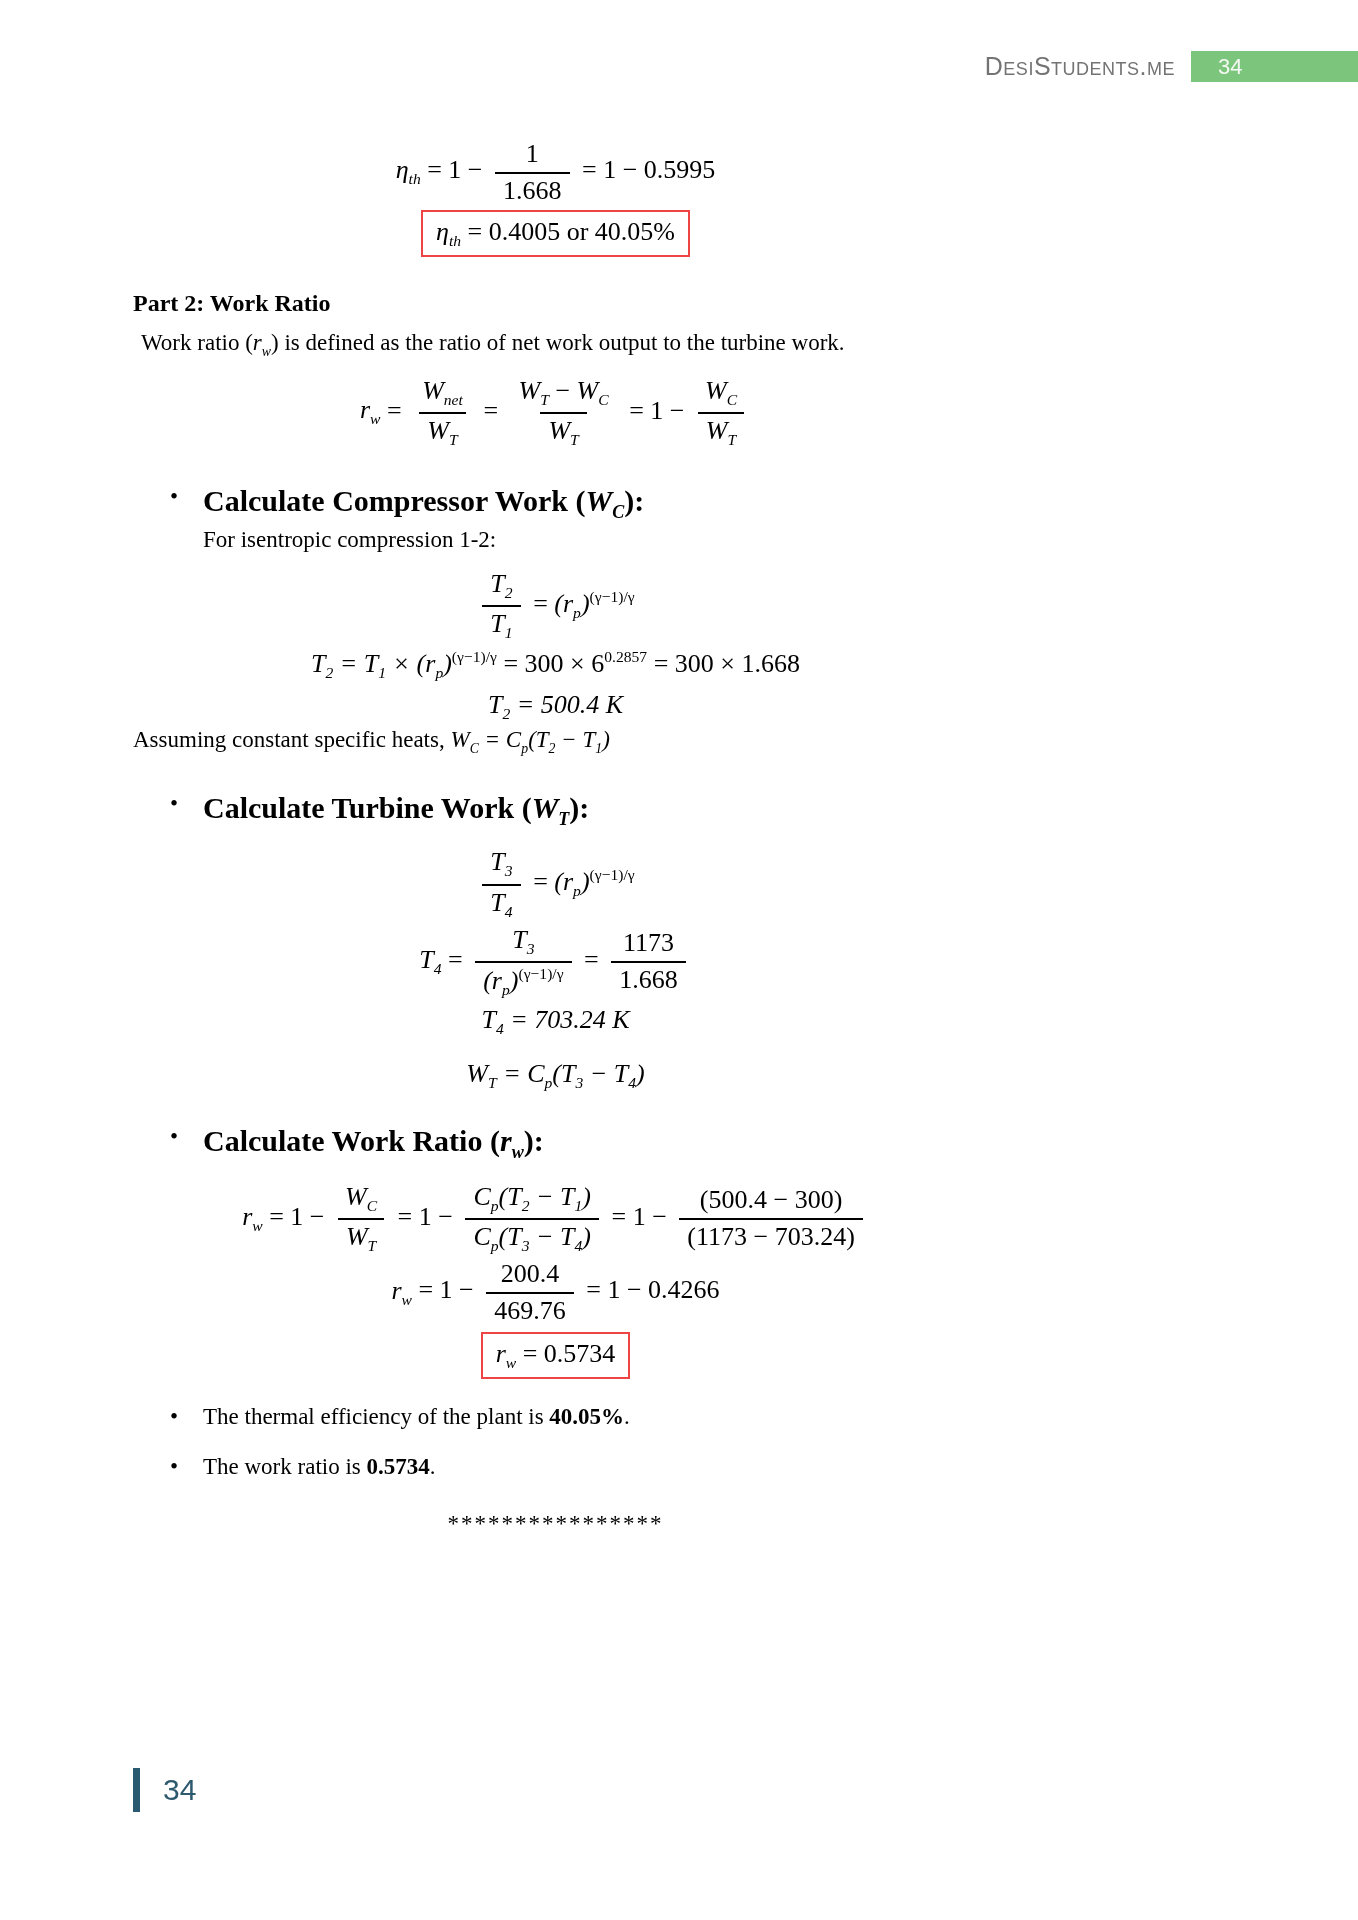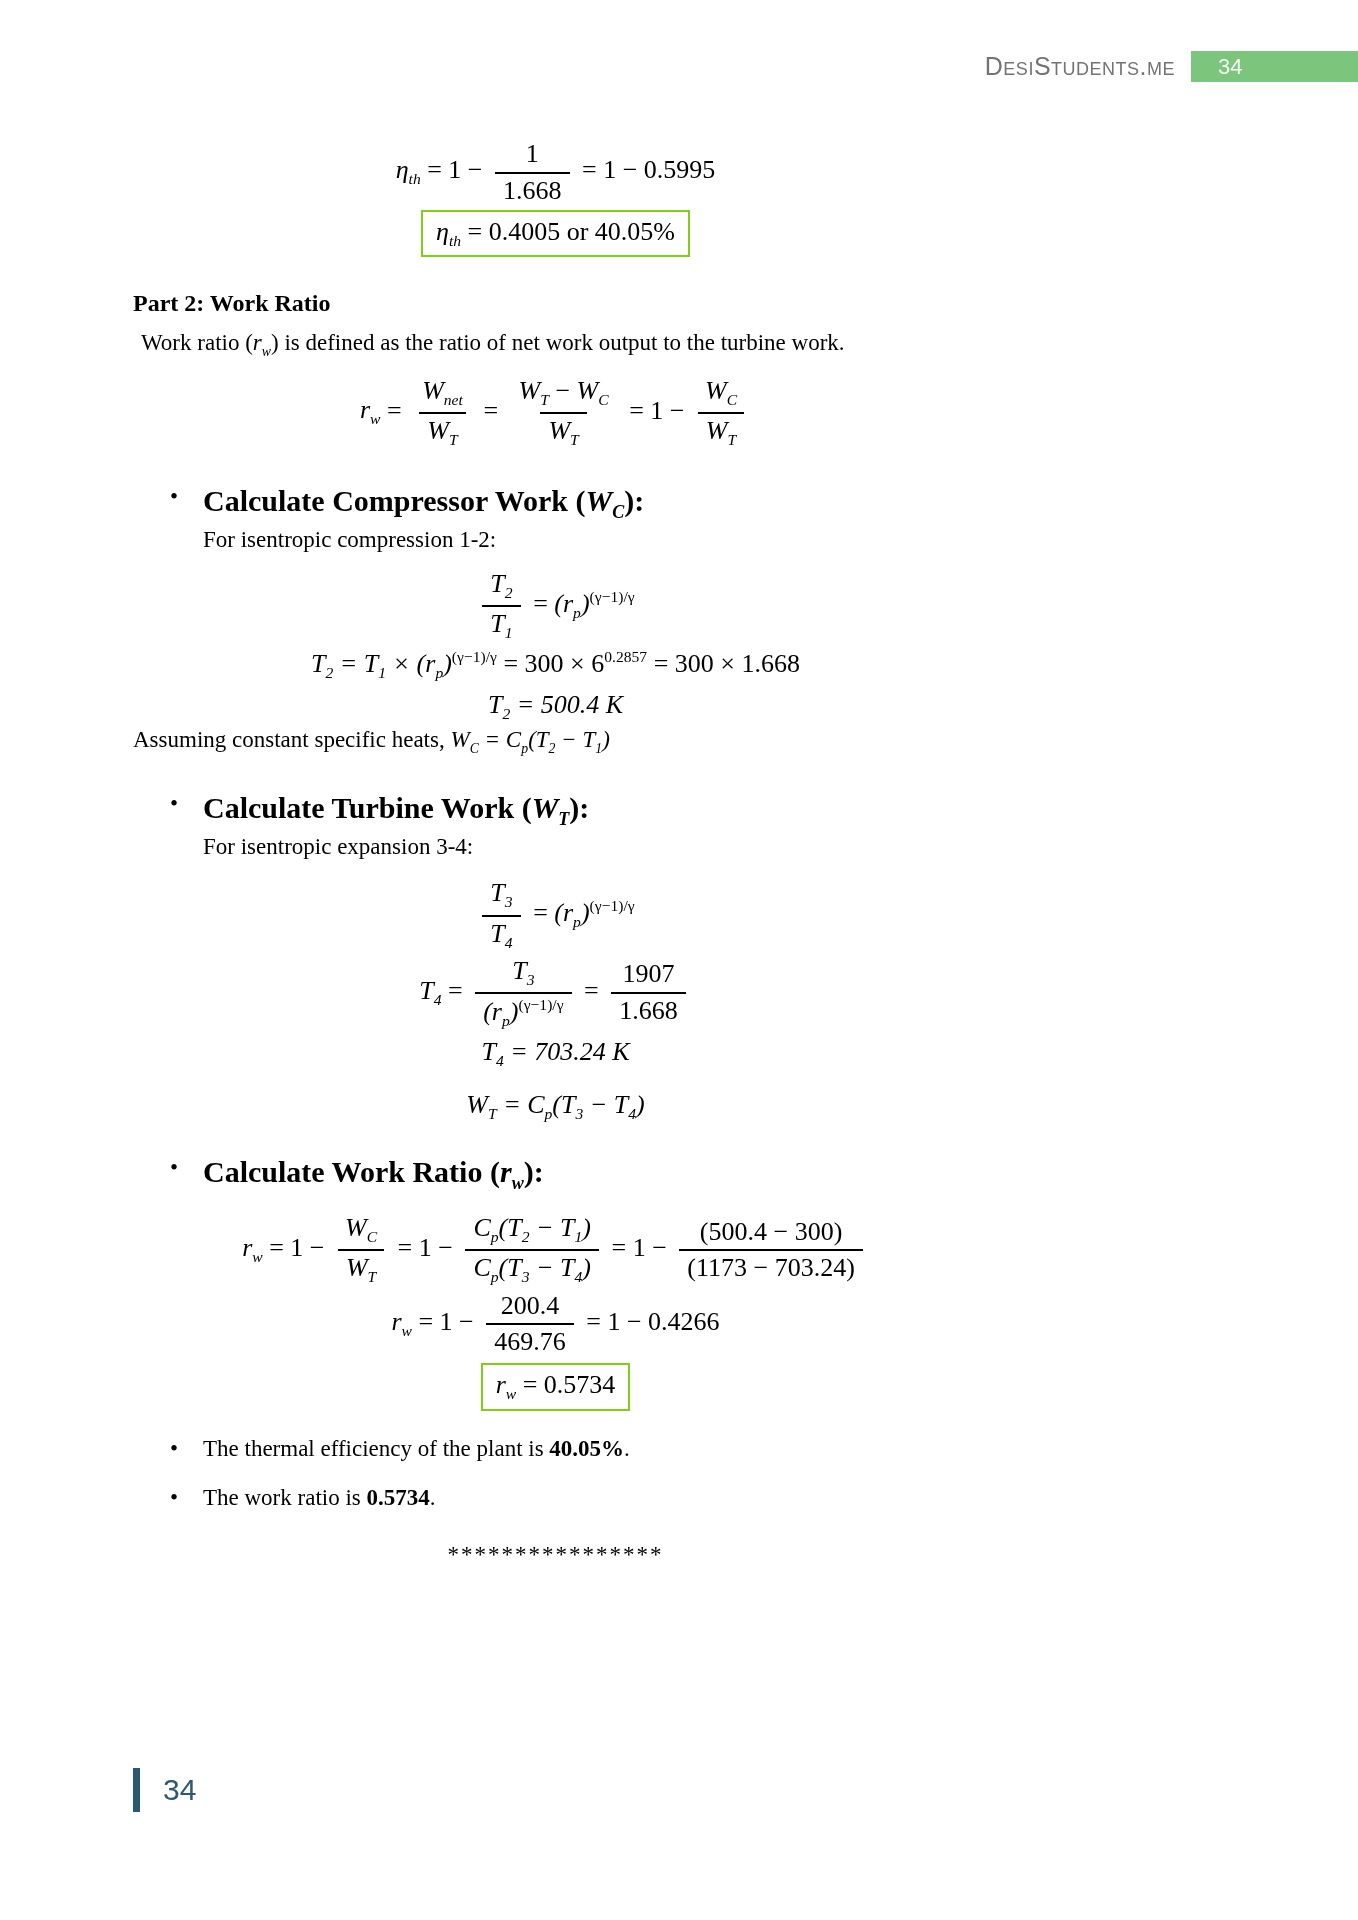--- a/index.html
+++ b/index.html
@@ -31,21 +31,21 @@
   .rm{font-style:normal;}
   sub,sup{font-size:0.60em;}
   sub{font-style:italic;}
   sub.rm,sup.rm{font-style:normal;}
   .frac{
     display:inline-flex;flex-direction:column;align-items:center;
     vertical-align:middle;margin:0 6px;line-height:1.15;
   }
   .frac .num{display:block;padding:0 8px 3px;}
   .frac .den{display:block;border-top:2px solid #000;padding:2px 8px 0;}
-  .boxed{display:inline-block;border:2px solid #84cc16;padding:2px 13px 4px;text-align:right;}
+  .boxed{display:inline-block;border:2px solid #ef4444;padding:2px 13px 4px;text-align:right;}
   
   .h-bold{font-weight:bold;font-size:24px;}
   .para{font-size:23px;}
   
   .bullet{display:flex;margin-left:37px;}
   .bullet .dot{width:33px;font-size:23px;}
   .bullet .b-body{flex:1;}
   .b-title{font-weight:bold;font-size:30px;}
   .b-sub{font-size:23px;}
   
@@ -179,21 +179,20 @@
   <p class="para" data-name="note-specific-heats" style="margin:0;">
     <span data-name="text-run">Assuming constant specific heats, </span><span class="v" data-name="math-token">W</span><sub data-name="math-sub">C</sub><span class="v" data-name="math-token"> = C</span><sub data-name="math-sub">p</sub><span class="v" data-name="math-token">(T</span><sub data-name="math-sub">2</sub><span class="v" data-name="math-token"> − T</span><sub data-name="math-sub">1</sub><span class="v" data-name="math-token">)</span>
   </p>
 
   <div class="bullet" data-name="bullet-turbine-work">
     <span class="dot" data-name="bullet-marker">•</span>
     <div class="b-body" data-name="bullet-body">
       <div class="b-title" data-name="bullet-title">
         <span data-name="text-run">Calculate Turbine Work (</span><span class="v" data-name="math-token">W</span><sub data-name="math-sub">T</sub><span data-name="text-run">):</span>
       </div>
-      <div class="b-sub" data-name="bullet-subtitle">For isentropic expansion 3-4:</div>
     </div>
   </div>
 
   <div class="eqwrap" data-name="equation-column">
 
     <div class="eq" data-name="equation-temperature-ratio-34">
       <span class="frac" data-name="fraction">
         <span class="num" data-name="math-token"><span class="v" data-name="math-token">T</span><sub data-name="math-sub">3</sub></span>
         <span class="den" data-name="math-token"><span class="v" data-name="math-token">T</span><sub data-name="math-sub">4</sub></span>
       </span>
@@ -203,21 +202,21 @@
 
     <div class="eq" data-name="equation-t4-calculation">
       <span data-name="math-token"><span class="v" data-name="math-token">T</span><sub data-name="math-sub">4</sub></span>
       <span class="rm" data-name="math-token">=</span>
       <span class="frac" data-name="fraction">
         <span class="num" data-name="math-token"><span class="v" data-name="math-token">T</span><sub data-name="math-sub">3</sub></span>
         <span class="den" data-name="math-token"><span class="v" data-name="math-token">(r</span><sub data-name="math-sub">p</sub><span class="v" data-name="math-token">)</span><sup data-name="math-sup">(γ−1)/γ</sup></span>
       </span>
       <span class="rm" data-name="math-token">=</span>
       <span class="frac" data-name="fraction">
-        <span class="num rm" data-name="math-token">1907</span>
+        <span class="num rm" data-name="math-token">1173</span>
         <span class="den rm" data-name="math-token">1.668</span>
       </span>
     </div>
 
     <div class="eq" data-name="equation-t4-value">
       <span data-name="math-token"><span class="v" data-name="math-token">T</span><sub data-name="math-sub">4</sub></span>
       <span class="v" data-name="math-token">= 703.24 K</span>
     </div>
 
     <div class="eq" data-name="equation-turbine-work">

